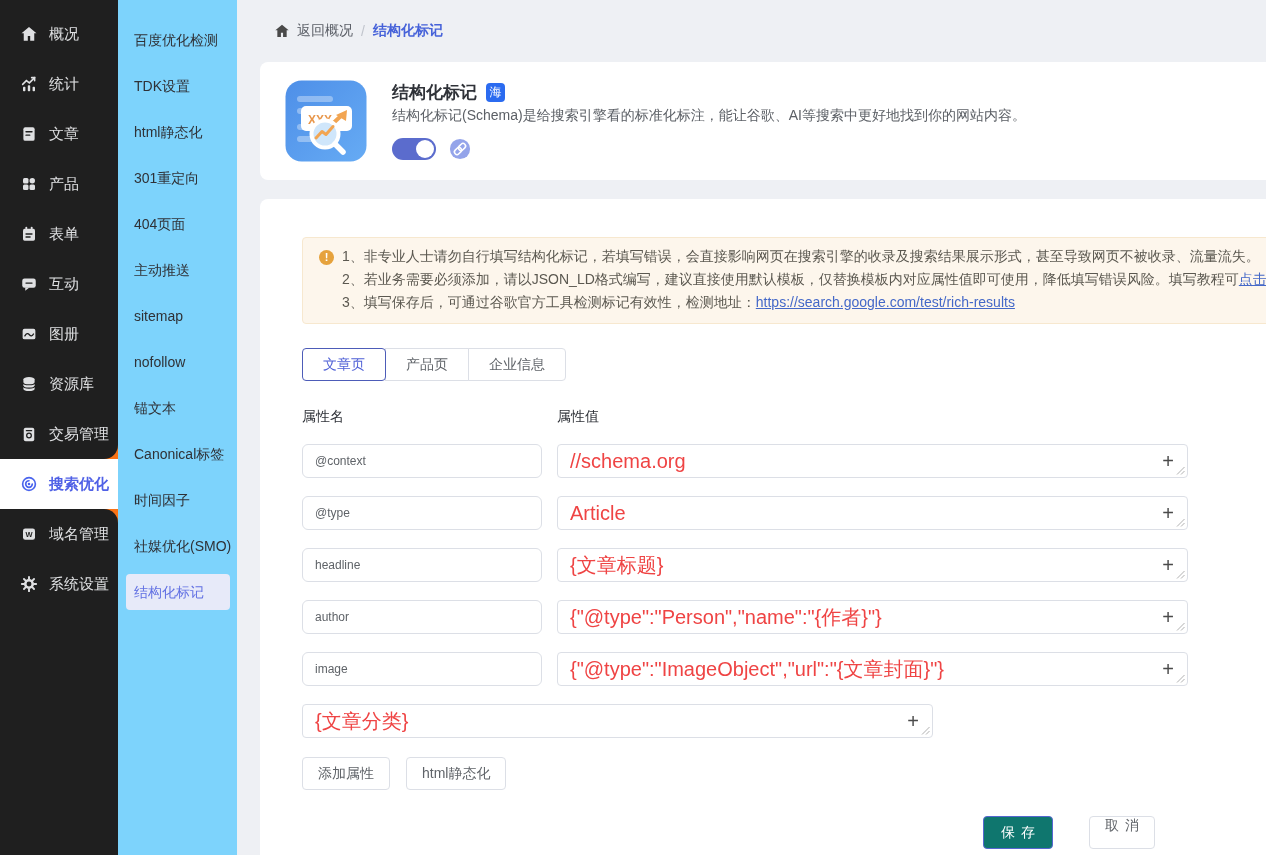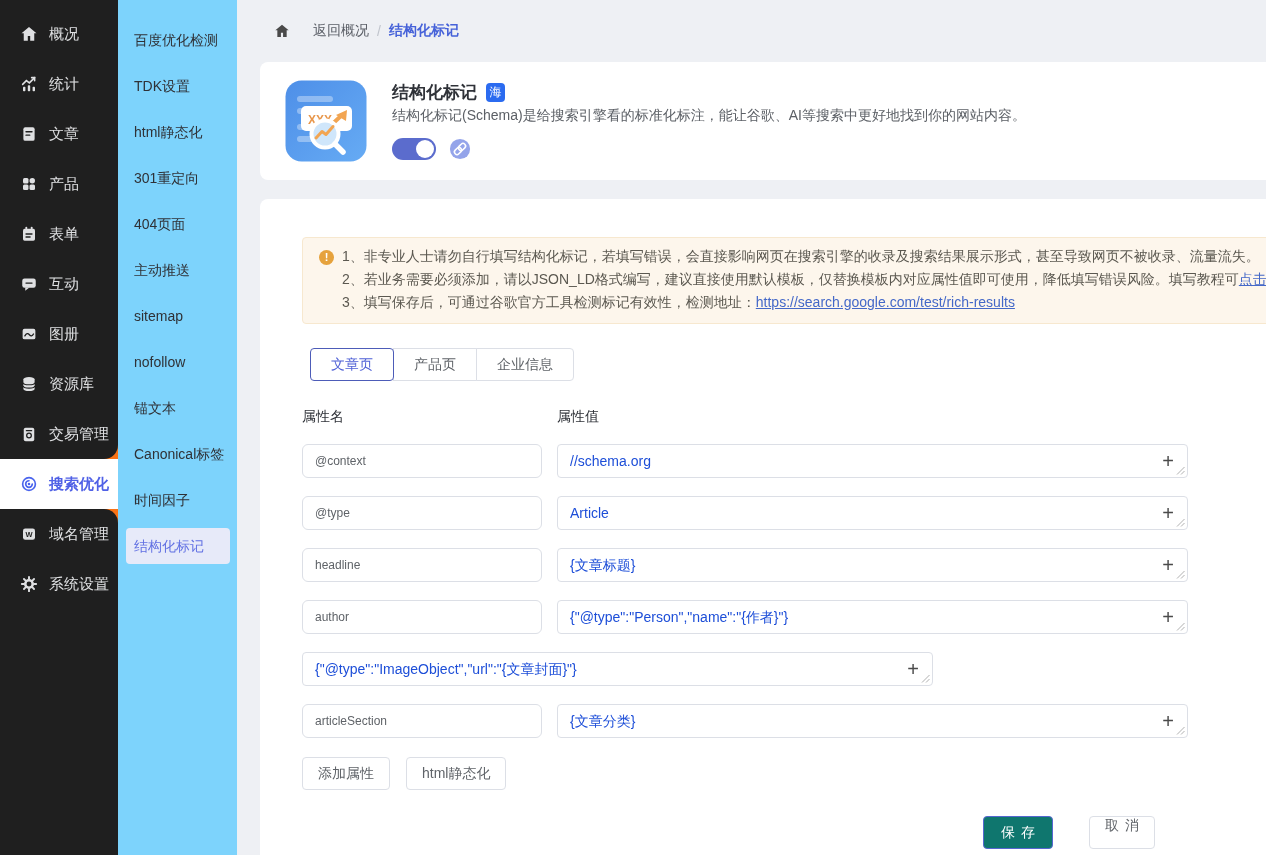--- a/index.html
+++ b/index.html
@@ -20,21 +20,21 @@
   
   .ssb { width:119px; flex:0 0 119px; background:#7dd3fc; padding-top:17px; }
   .ssb-item { height:46px; line-height:46px; padding-left:16px; font-size:14px; color:#2f3136;
     cursor:pointer; white-space:nowrap; }
   .ssb-item.active { height:36px; line-height:36px; margin:5px 7px 5px 8px; padding-left:8px;
     background:#e7eaf9; color:#6271e3; border-radius:4px; }
 
   
   .main { flex:1; padding-left:23px; overflow:hidden; }
   .crumbs { height:62px; display:flex; align-items:center; gap:8px; padding-left:14px; font-size:14px; }
-  .crumb-back { color:#5a5e66; cursor:pointer; display:flex; align-items:center; gap:23px; }
+  .crumb-back { color:#5a5e66; cursor:pointer; display:flex; align-items:center; gap:7px; }
   .crumb-sep { color:#c0c4cc; }
   .crumb-cur { color:#4662d9; font-weight:bold; cursor:pointer; }
 
   .card { background:#fff; border-radius:8px; margin-right:-30px; }
   .head-card { height:118px; padding:17px 0 17px 24px; display:flex; gap:24px; }
   .head-icon { width:84px; height:84px; flex:0 0 84px; }
   .head-title-row { display:flex; align-items:center; gap:9px; margin-top:2px; }
   .head-title { font-size:17px; font-weight:bold; color:#2f3238; }
   .head-badge { width:19px; height:19px; border-radius:4px; background:#2b6bf0; color:#fff;
     font-size:12px; line-height:19px; text-align:center; }
@@ -49,33 +49,33 @@
   .notice { width:1120px; background:#fdf6ec; border:1px solid #f7e8cf; border-radius:4px;
     padding:7px 16px 9px 16px; display:flex; gap:8px; }
   .notice-ico { margin-top:5px; width:15px; height:15px; flex:0 0 15px; border-radius:50%; background:#e6a23c;
     color:#fff; font-size:11px; font-weight:bold; line-height:15px; text-align:center; }
   .notice-line { font-size:14px; color:#5b5850; line-height:23px; white-space:nowrap; }
   .notice a, .nlink { color:#4468c8; text-decoration:underline; cursor:pointer; }
 
   .tabs { margin-top:24px; display:inline-flex; }
   .tab { padding:0 20px; height:33px; line-height:31px; font-size:14px; color:#5f6368; background:#fff;
     border:1px solid #dcdfe6; margin-left:-1px; cursor:pointer; position:relative; }
-  .tab:first-child { border-radius:4px 0 0 4px; margin-left:8px; }
+  .tab:first-child { border-radius:4px 0 0 4px; margin-left:0; }
   .tab:last-child { border-radius:0 4px 4px 0; }
   .tab.active { color:#5061d6; border-color:#4d5cb8; z-index:2; border-radius:4px; }
 
   .form-headers { margin-top:27px; display:flex; gap:15px; }
   .form-headers .h { font-size:14px; color:#2f3238; }
   .form-headers .h.name { width:240px; }
   .form-row { margin-top:18px; display:flex; gap:15px; align-items:flex-start; }
   .name-input { width:240px; height:34px; border:1px solid #dcdfe6; border-radius:6px; padding:0 12px;
     font-size:12px; color:#5f6368; outline:none; background:#fff;
     font-family:"Liberation Sans","DejaVu Sans",sans-serif; }
   .val-box { position:relative; width:631px; height:34px; border:1px solid #dcdfe6; border-radius:4px; background:#fff; }
-  .val-text { line-height:32px; padding:0 40px 0 12px; font-size:14px; color:#1d4ed8;
+  .val-text { line-height:32px; padding:0 40px 0 12px; font-size:20px; color:#ef4444;
     white-space:nowrap; overflow:hidden; }
   .plus { position:absolute; right:13px; top:4px; font-size:20px; color:#4a4a4a; cursor:pointer; line-height:24px; }
   .grip { position:absolute; right:2px; bottom:2px; cursor:nwse-resize; }
 
   .btn-row { margin-top:19px; display:flex; gap:16px; }
   .btn { height:33px; padding:0 15px; background:#fff; border:1px solid #dcdfe6; border-radius:4px;
     font-size:14px; color:#5f6368; cursor:pointer;
     font-family:"Liberation Sans","DejaVu Sans",sans-serif; }
   .footer { margin-top:26px; width:853px; display:flex; justify-content:flex-end; gap:36px; }
   .btn-primary { background:#0f766e; border-color:#5566d0; color:#fff; letter-spacing:6px; padding:0 11px 0 17px; }
@@ -220,20 +220,21 @@
     <div class="ssb-item">TDK设置</div>
     <div class="ssb-item">html静态化</div>
     <div class="ssb-item">301重定向</div>
     <div class="ssb-item">404页面</div>
     <div class="ssb-item">主动推送</div>
     <div class="ssb-item">sitemap</div>
     <div class="ssb-item">nofollow</div>
     <div class="ssb-item">锚文本</div>
     <div class="ssb-item">Canonical标签</div>
     <div class="ssb-item">时间因子</div>
+    <div class="ssb-item">社媒优化(SMO)</div>
     <div class="ssb-item active">结构化标记</div>
   </aside>
 
   <main class="main">
 
     <div class="crumbs">
       <span class="crumb-back">
         <svg width="16" height="16" viewBox="0 0 24 24">
             <path fill="#4a4a4a" d="M12 2.8 22 11h-3v10h-5.4v-6.2h-3.2V21H5V11H2z"></path>
           </svg>
@@ -360,34 +361,34 @@
           <svg class="grip" width="9" height="9" viewBox="0 0 9 9">
               <g stroke="#b0b0b0" stroke-width="1">
                 <line x1="1" y1="8.5" x2="8.5" y2="1"></line>
                 <line x1="5" y1="8.5" x2="8.5" y2="5"></line>
               </g>
             </svg>
         </div>
       </div>
       
       <div class="form-row">
+        <input class="name-input" value="image" style="">
         <div class="val-box">
           <div class="val-text">{"@type":"ImageObject","url":"{文章封面}"}</div>
           <span class="plus">+</span>
           <svg class="grip" width="9" height="9" viewBox="0 0 9 9">
               <g stroke="#b0b0b0" stroke-width="1">
                 <line x1="1" y1="8.5" x2="8.5" y2="1"></line>
                 <line x1="5" y1="8.5" x2="8.5" y2="5"></line>
               </g>
             </svg>
         </div>
       </div>
       
       <div class="form-row">
-        <input class="name-input" value="articleSection" style="">
         <div class="val-box">
           <div class="val-text">{文章分类}</div>
           <span class="plus">+</span>
           <svg class="grip" width="9" height="9" viewBox="0 0 9 9">
               <g stroke="#b0b0b0" stroke-width="1">
                 <line x1="1" y1="8.5" x2="8.5" y2="1"></line>
                 <line x1="5" y1="8.5" x2="8.5" y2="5"></line>
               </g>
             </svg>
         </div>

